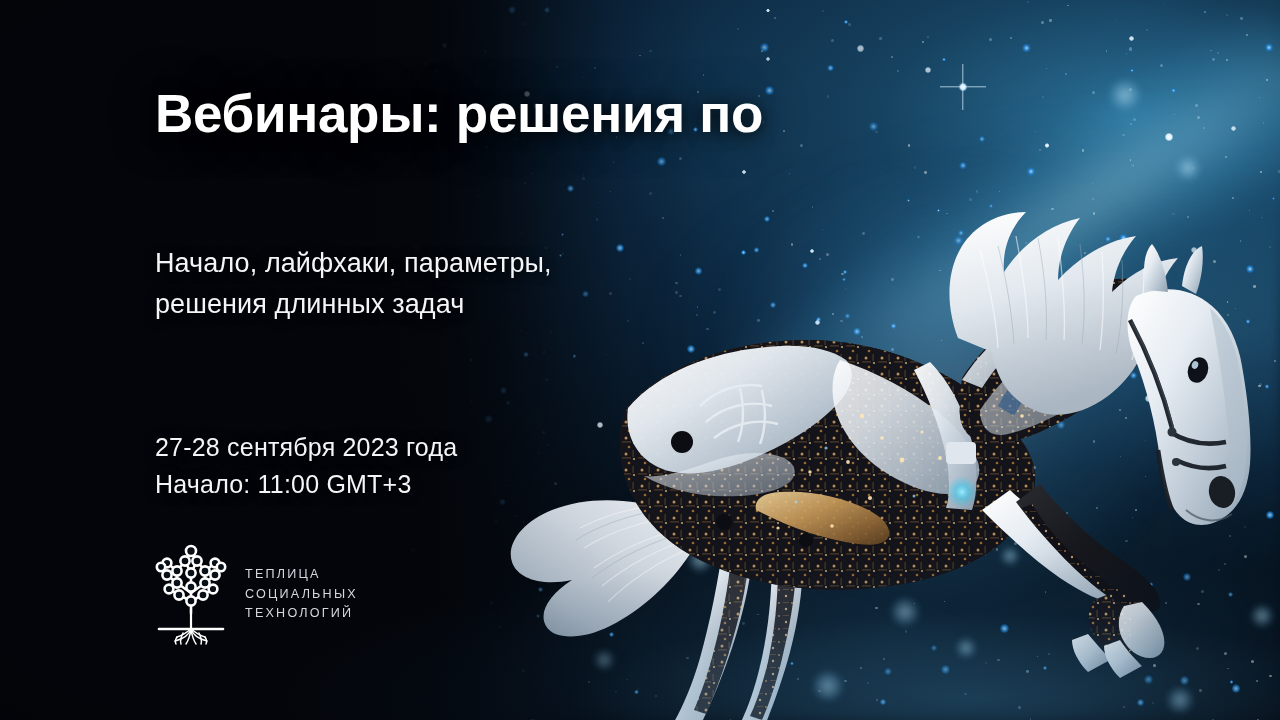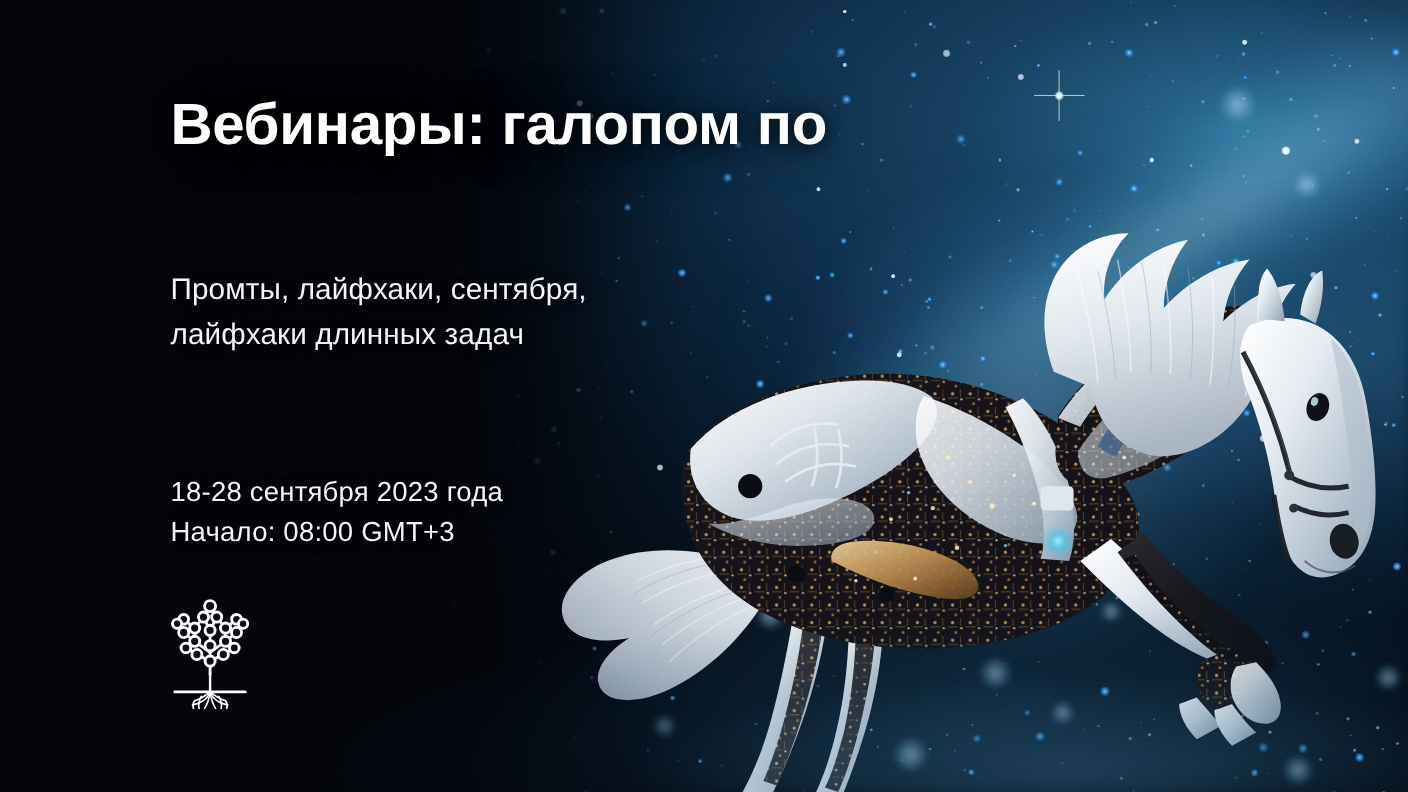--- a/index.html
+++ b/index.html
@@ -952,31 +952,31 @@
       </g>
     </svg>
   </div>
 
   <div class="layer" style="background:radial-gradient(70% 26% at 76% 97%, rgba(70,150,200,.30) 0%, rgba(20,60,95,.14) 45%, rgba(0,0,0,0) 78%);"></div>
   <div class="layer" id="vignette"></div>
 
   <div id="copy">
 
     <div id="title">
-      <span>Вебинары: галопом по</span><br>
+      <span>Вебинары: решения по</span><br>
     </div>
 
     <div id="subtitle">
-      <span>Промты, лайфхаки, сентября,</span><br>
-      <span>лайфхаки длинных задач</span><br>
+      <span>Начало, лайфхаки, параметры,</span><br>
+      <span>решения длинных задач</span><br>
     </div>
 
     <div id="when">
-      <span>18-28 сентября 2023 года</span><br>
-      <span>Начало: 08:00 GMT+3</span>
+      <span>27-28 сентября 2023 года</span><br>
+      <span>Начало: 11:00 GMT+3</span>
     </div>
 
     <div id="logo">
       <svg id="logo-mark" viewBox="0 0 72 102" xmlns="http://www.w3.org/2000/svg">
         <g stroke="#ffffff" stroke-width="2.6" fill="none" stroke-linecap="round">
 
           <path d="M36,70 L36,44"></path>
           <path d="M36,50 L22,40"></path>
             <path d="M36,50 L50,40"></path>
           <path d="M22,40 L12,32"></path>
@@ -1033,16 +1033,19 @@
           <path d="M36,86 C35,93 33,98 31,101"></path>
           <path d="M36,86 C37,93 39,98 41,101"></path>
           <path d="M36,86 C31,90 26,93 22,94"></path>
           <path d="M36,86 C41,90 46,93 50,94"></path>
           <path d="M22,94 C20,97 20,99 21,101"></path>
           <path d="M50,94 C52,97 52,99 51,101"></path>
           <path d="M28,90 C26,94 25,98 26,101"></path>
           <path d="M44,90 C46,94 47,98 46,101"></path>
         </g>
       </svg>
+      <div id="logo-text">ТЕПЛИЦА
+СОЦИАЛЬНЫХ
+ТЕХНОЛОГИЙ</div>
     </div>
 
   </div>
 </div>
 
 </body></html>

